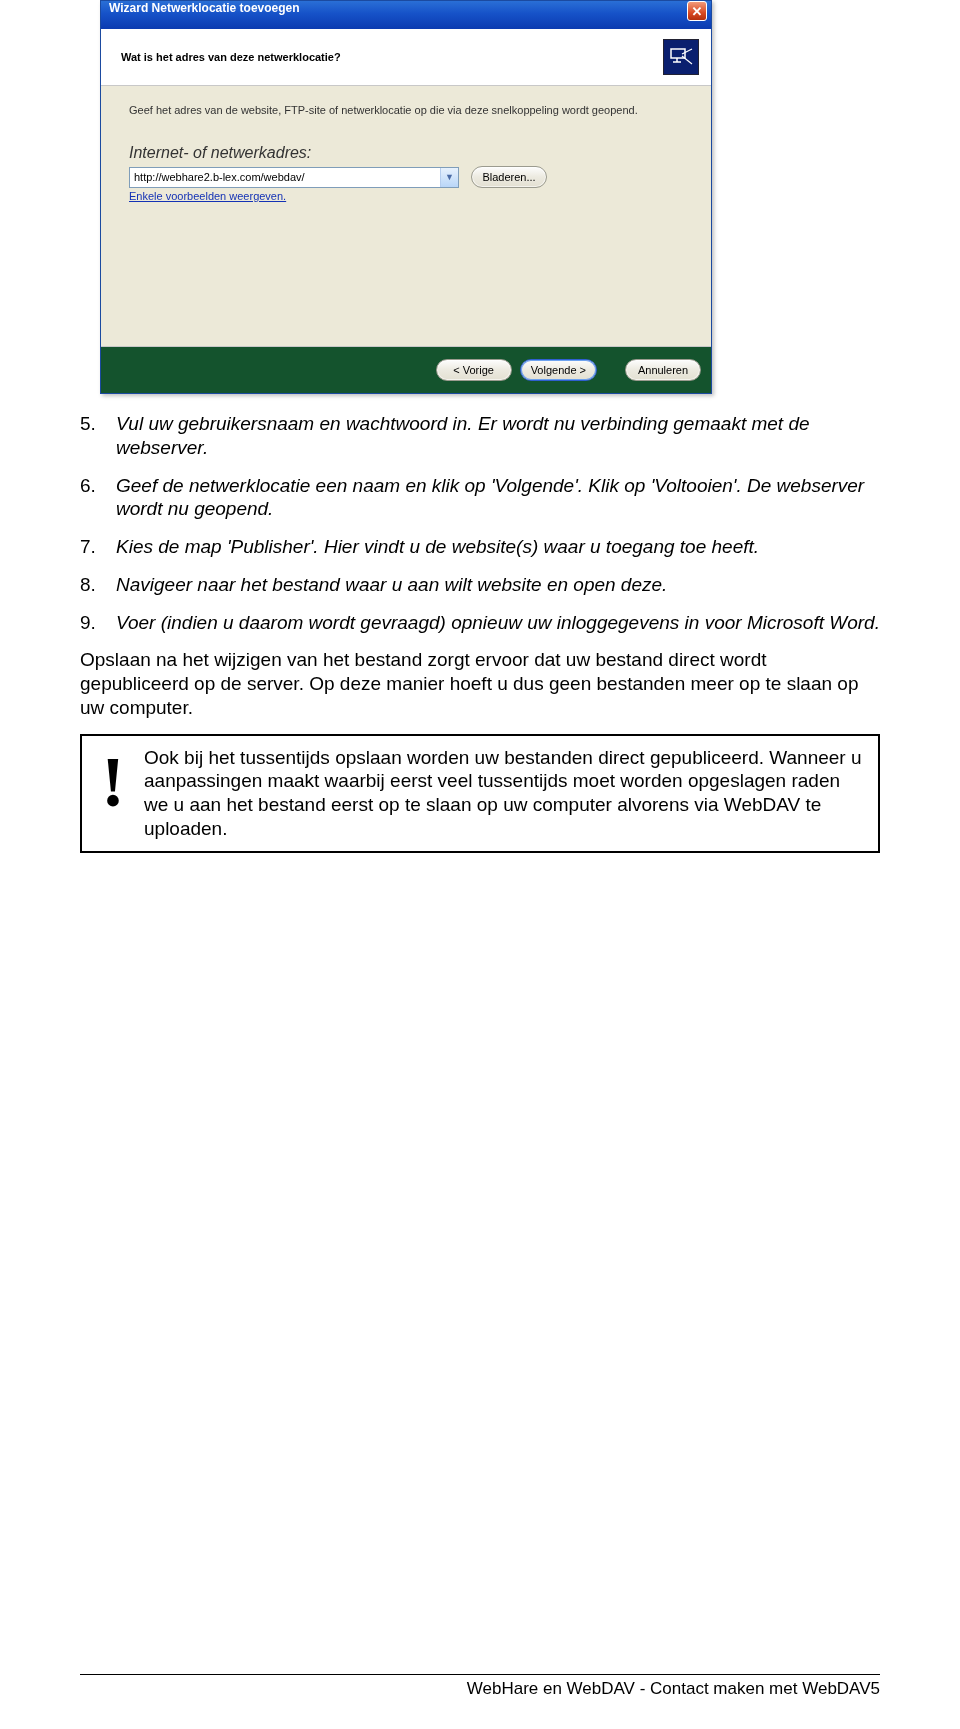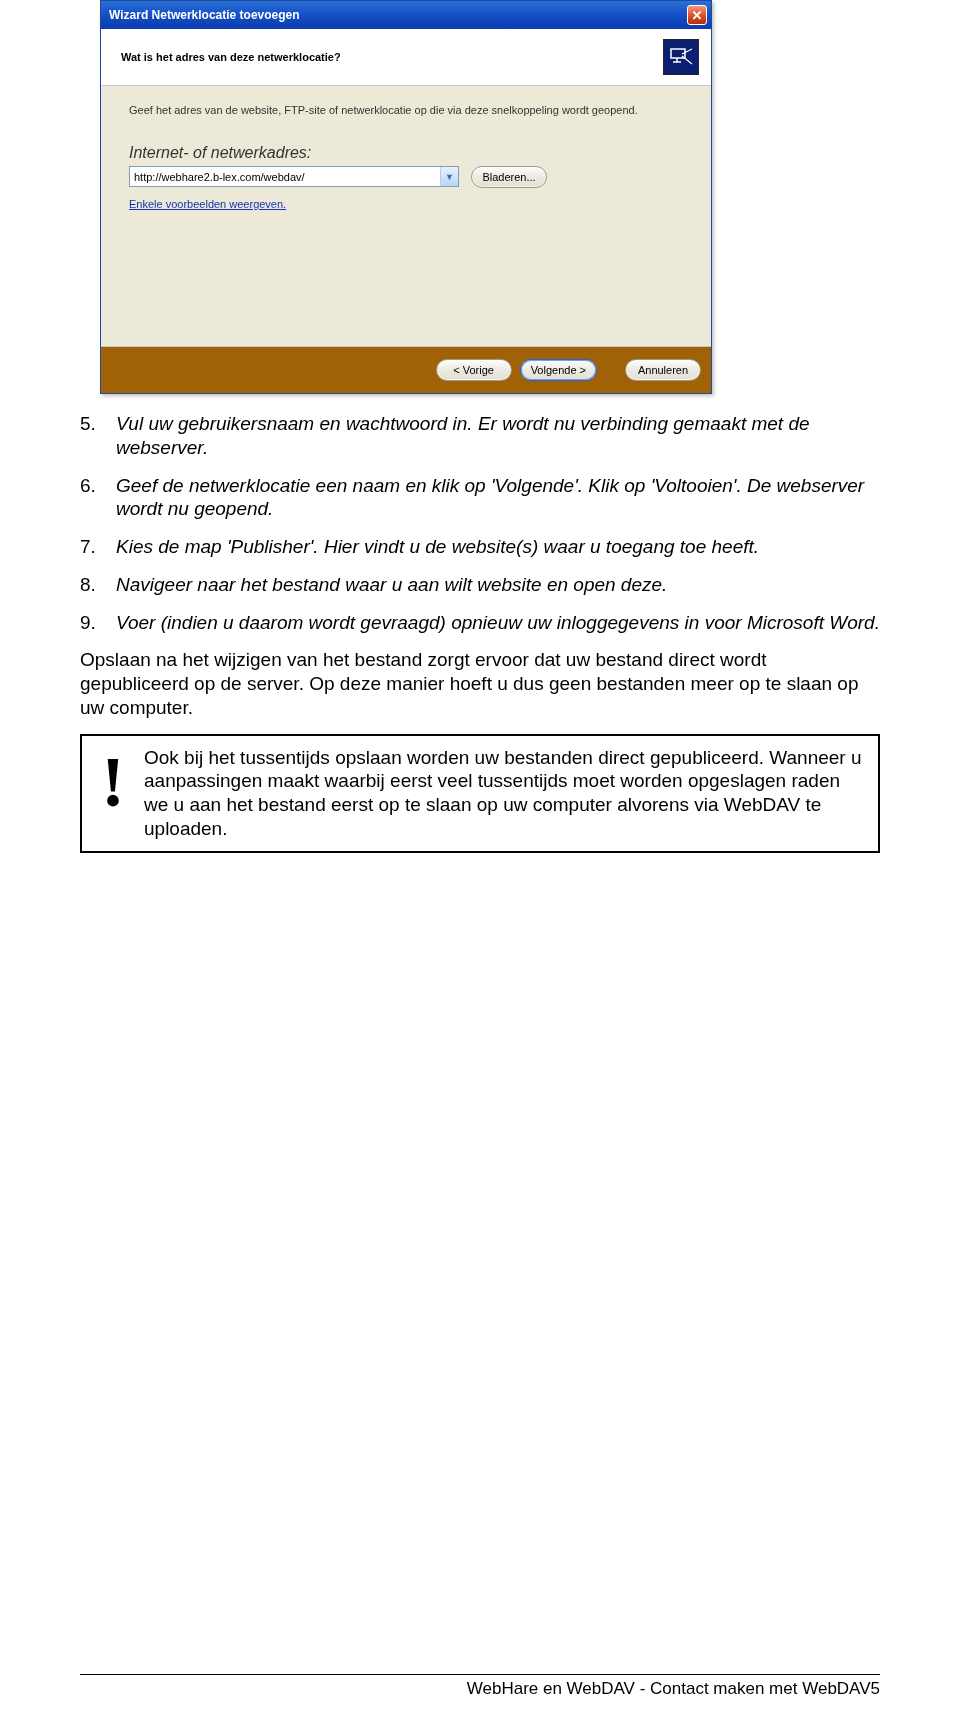--- a/index.html
+++ b/index.html
@@ -11,21 +11,21 @@
   .wizard {
     width: 612px; margin-left: 20px; border: 1px solid #1b4aa0;
     box-shadow: 2px 2px 4px rgba(0,0,0,0.25);
     background: #ece9d8;
     font-family: Tahoma, Arial, sans-serif;
     font-size: 11px;
   }
   .wizard .titlebar {
     height: 28px;
     background: linear-gradient(to bottom, #2a6fd6 0%, #1652c8 45%, #0b3bb0 100%);
-    display: flex; align-items: center; justify-content: space-between;
+    display: flex; align-items: flex-start; justify-content: space-between;
     padding: 0 4px 0 8px;
     color: #fff;
   }
   .wizard .titlebar .title { font-weight: bold; font-size: 12px; }
   .wizard .titlebar .close {
     width: 20px; height: 20px;
     background: linear-gradient(to bottom, #f29a7a, #d94a23 60%, #b42f0d);
     border: 1px solid #fff; border-radius: 3px;
     display: flex; align-items: center; justify-content: center;
     color: #fff; font-weight: bold; font-size: 13px; line-height: 1;
@@ -40,21 +40,21 @@
     width: 36px; height: 36px; background: #0a1f6f;
     border: 1px solid #223; display:flex; align-items:center; justify-content:center;
   }
   .wizard .body {
     padding: 18px 28px 8px 28px;
     min-height: 260px;
   }
   .wizard .body .intro { margin-bottom: 28px; font-size: 11px; color: #333; }
   .wizard .body .field-label { font-size: 16px; color: #333; margin-bottom: 4px; font-style: italic; }
   .wizard .address-row {
-    display: flex; gap: 12px; margin-bottom: 8px;
+    display: flex; align-items: center; gap: 12px; 
   }
   .combo {
     display: flex; width: 330px; height: 21px;
     border: 1px solid #7f9db9; background: #fff;
   }
   .combo input {
     flex: 1; border: none; outline: none; font-size: 11px; padding: 0 4px;
     font-family: Tahoma, Arial, sans-serif;
   }
   .combo .dd {
@@ -73,21 +73,21 @@
   }
   .xp-btn.focused {
     border-color: #2f5fcf;
     box-shadow: inset 0 0 0 1px #6ea3ef;
   }
   .examples-link {
     color: #1432b5; text-decoration: underline; font-size: 11px;
     display: inline-block; margin-top: 2px;
   }
   .wizard .footer {
-    background: #a16207; border-top: 1px solid #c8c8c8;
+    background: #14532d; border-top: 1px solid #c8c8c8;
     padding: 12px 10px; display: flex; justify-content: flex-end; gap: 8px;
   }
   .wizard .footer .spacer { width: 12px; }
 
   
   .doc-text { margin-top: 18px; font-size: 19px; line-height: 1.25; }
   .doc-text ol { list-style: none; padding: 0; }
   .doc-text ol li { display: flex; margin-bottom: 14px; }
   .doc-text ol li .num { width: 36px; flex-shrink: 0; }
   .doc-text ol li .txt { flex: 1; font-style: italic; }

